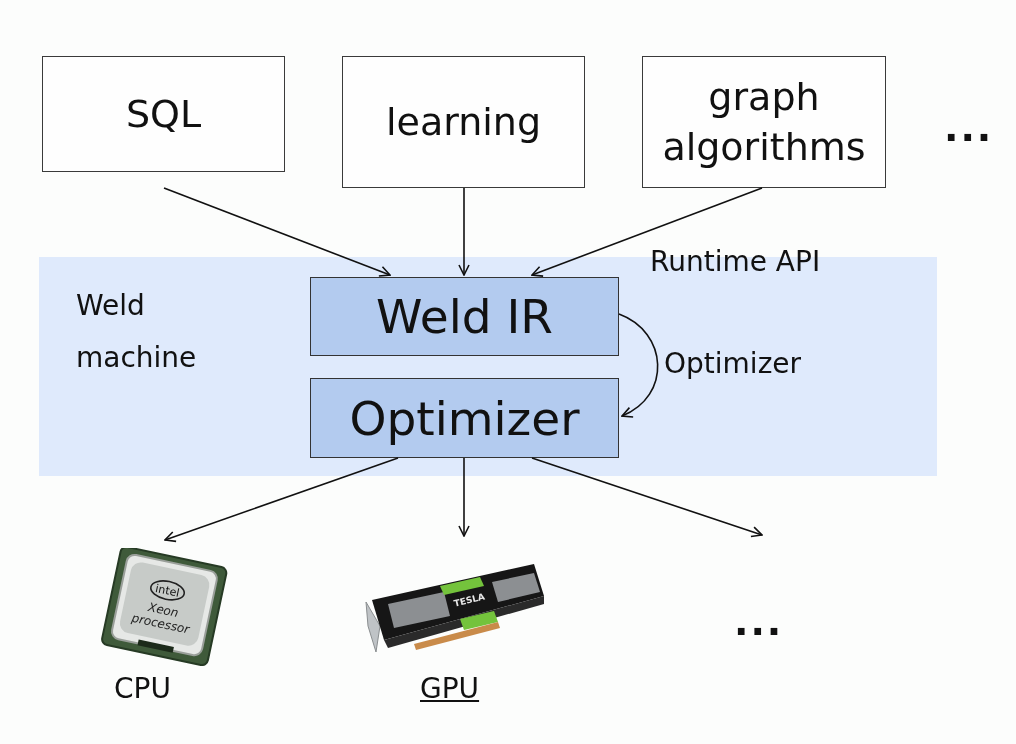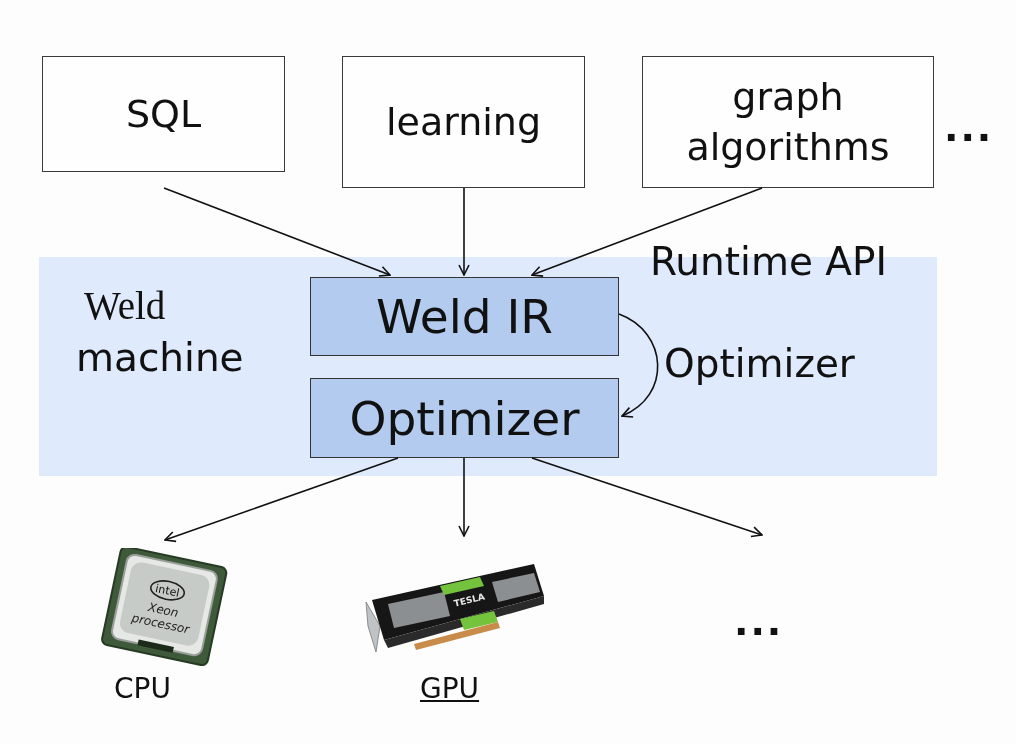--- a/index.html
+++ b/index.html
@@ -19,49 +19,49 @@
   .band {
     position: absolute; left: 39px; top: 257px; width: 898px; height: 219px;
     background: #dfeafc;
   }
   .bluebox {
     position: absolute; box-sizing: border-box;
     border: 1.5px solid #333; background: #b3cbef;
     display: flex; align-items: center; justify-content: center;
     font-size: 47px;
   }
-  .label { position: absolute; font-size: 39px; line-height: 48px; white-space: nowrap; }
+  .label { position: absolute; font-size: 28px; line-height: 48px; white-space: nowrap; }
   .small-label { position: absolute; font-size: 28px; white-space: nowrap; }
   .dots { position: absolute; font-size: 38px; font-weight: bold; letter-spacing: 2px; }
   svg.arrows { position: absolute; left: 0; top: 0; }
 </style>
 </head>
 <body>
 
 <div class="band" style="background: rgb(223, 234, 252);"></div>
 
 <div class="topbox" style="left:42px;top:56px;width:243px;height:116px;">
   <div>
     <div>SQL</div>
   </div>
 </div>
 <div class="topbox" style="left:342px;top:56px;width:243px;height:132px;">
   <div>
     <div>learning</div>
   </div>
 </div>
-<div class="topbox" style="left:642px;top:56px;width:292px;height:132px;">
+<div class="topbox" style="left:642px;top:56px;width:244px;height:132px;">
   <div>
     <div>graph</div>
     <div>algorithms</div>
   </div>
 </div>
 <div class="dots" style="left:944px;top:106px;">...</div>
 
-<div class="label" style="left:84px;top:282px;font-family:Liberation Serif, serif;">Weld</div>
+<div class="label" style="left:76px;top:282px;">Weld</div>
 <div class="label" style="left:76px;top:334px;">machine</div>
 <div class="label" style="left:650px;top:238px;">Runtime API</div>
 <div class="label" style="left:664px;top:340px;">Optimizer</div>
 
 <div class="bluebox" style="left: 310px; top: 277px; width: 309px; height: 79px; background: rgb(179, 203, 239);">
   <span>Weld IR</span>
 </div>
 <div class="bluebox" style="left: 310px; top: 378px; width: 309px; height: 80px; background: rgb(179, 203, 239);">
   <span>Optimizer</span>
 </div>

